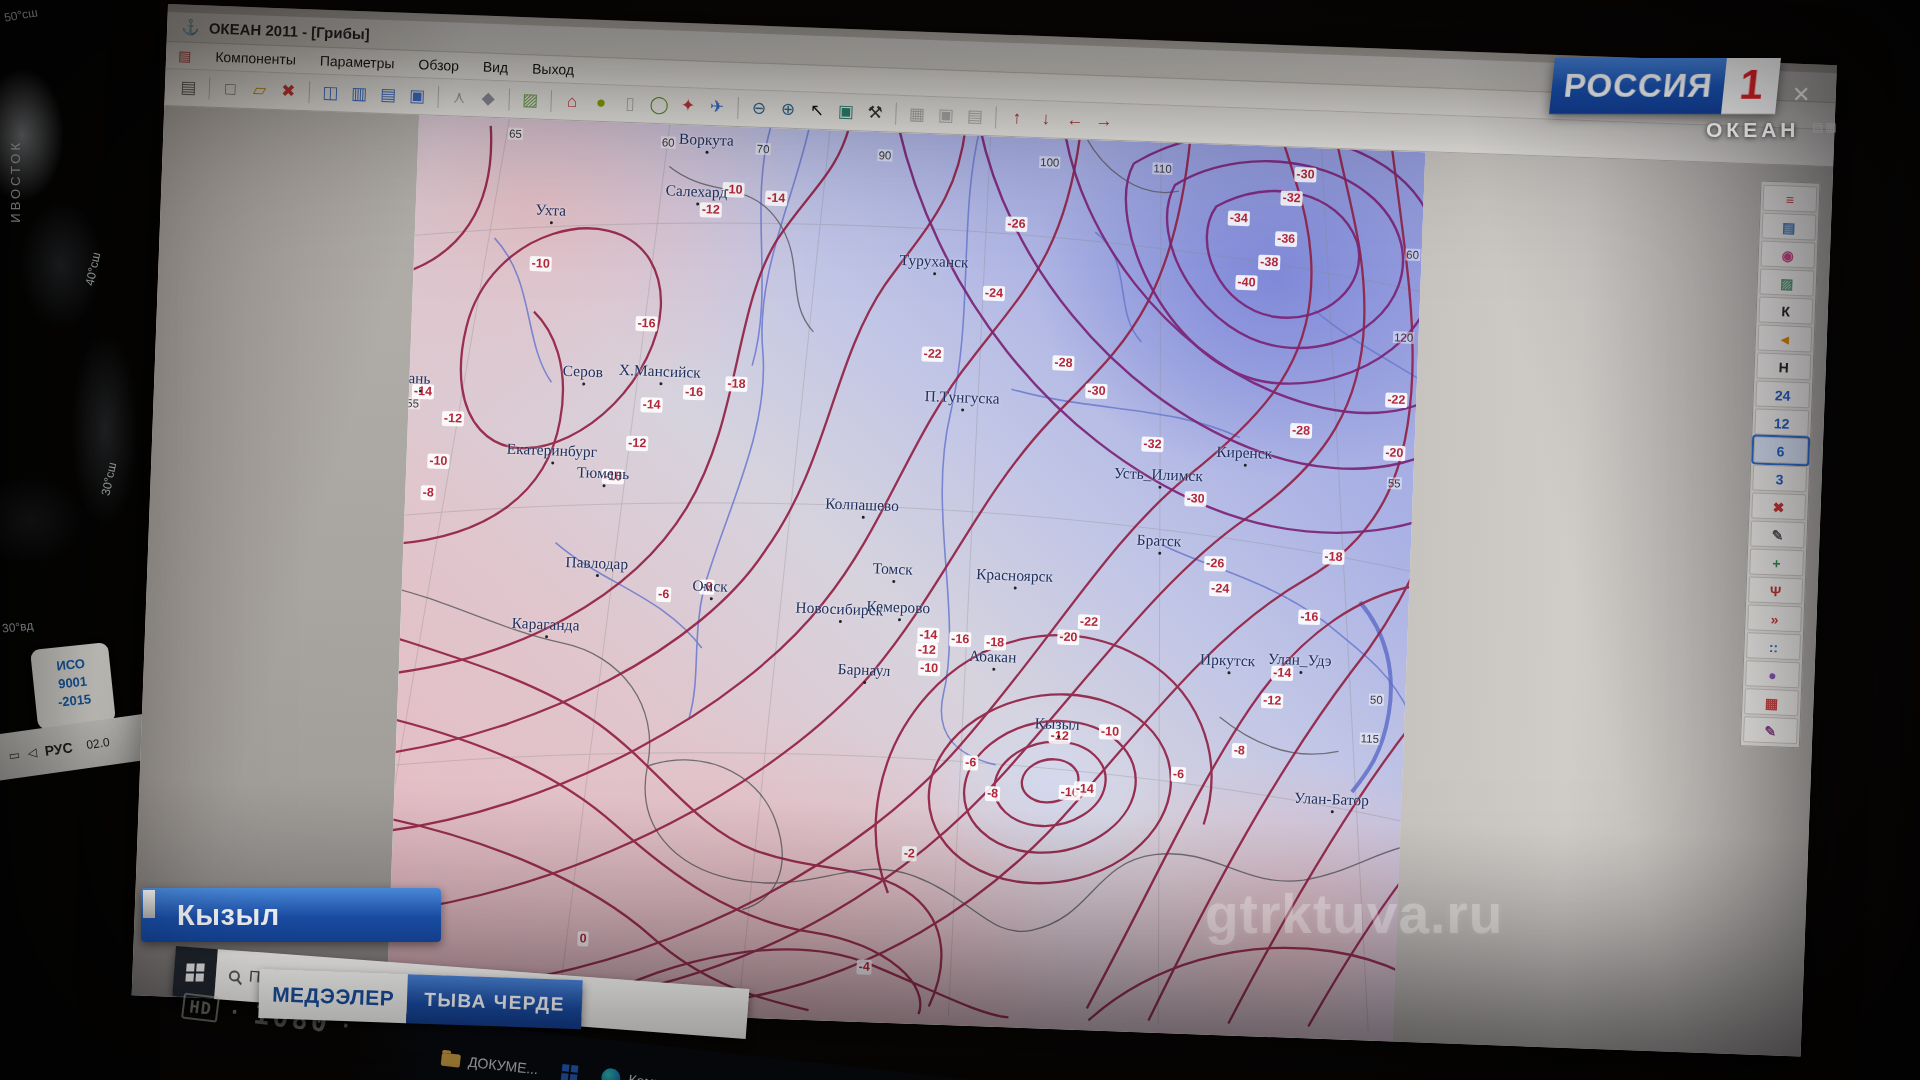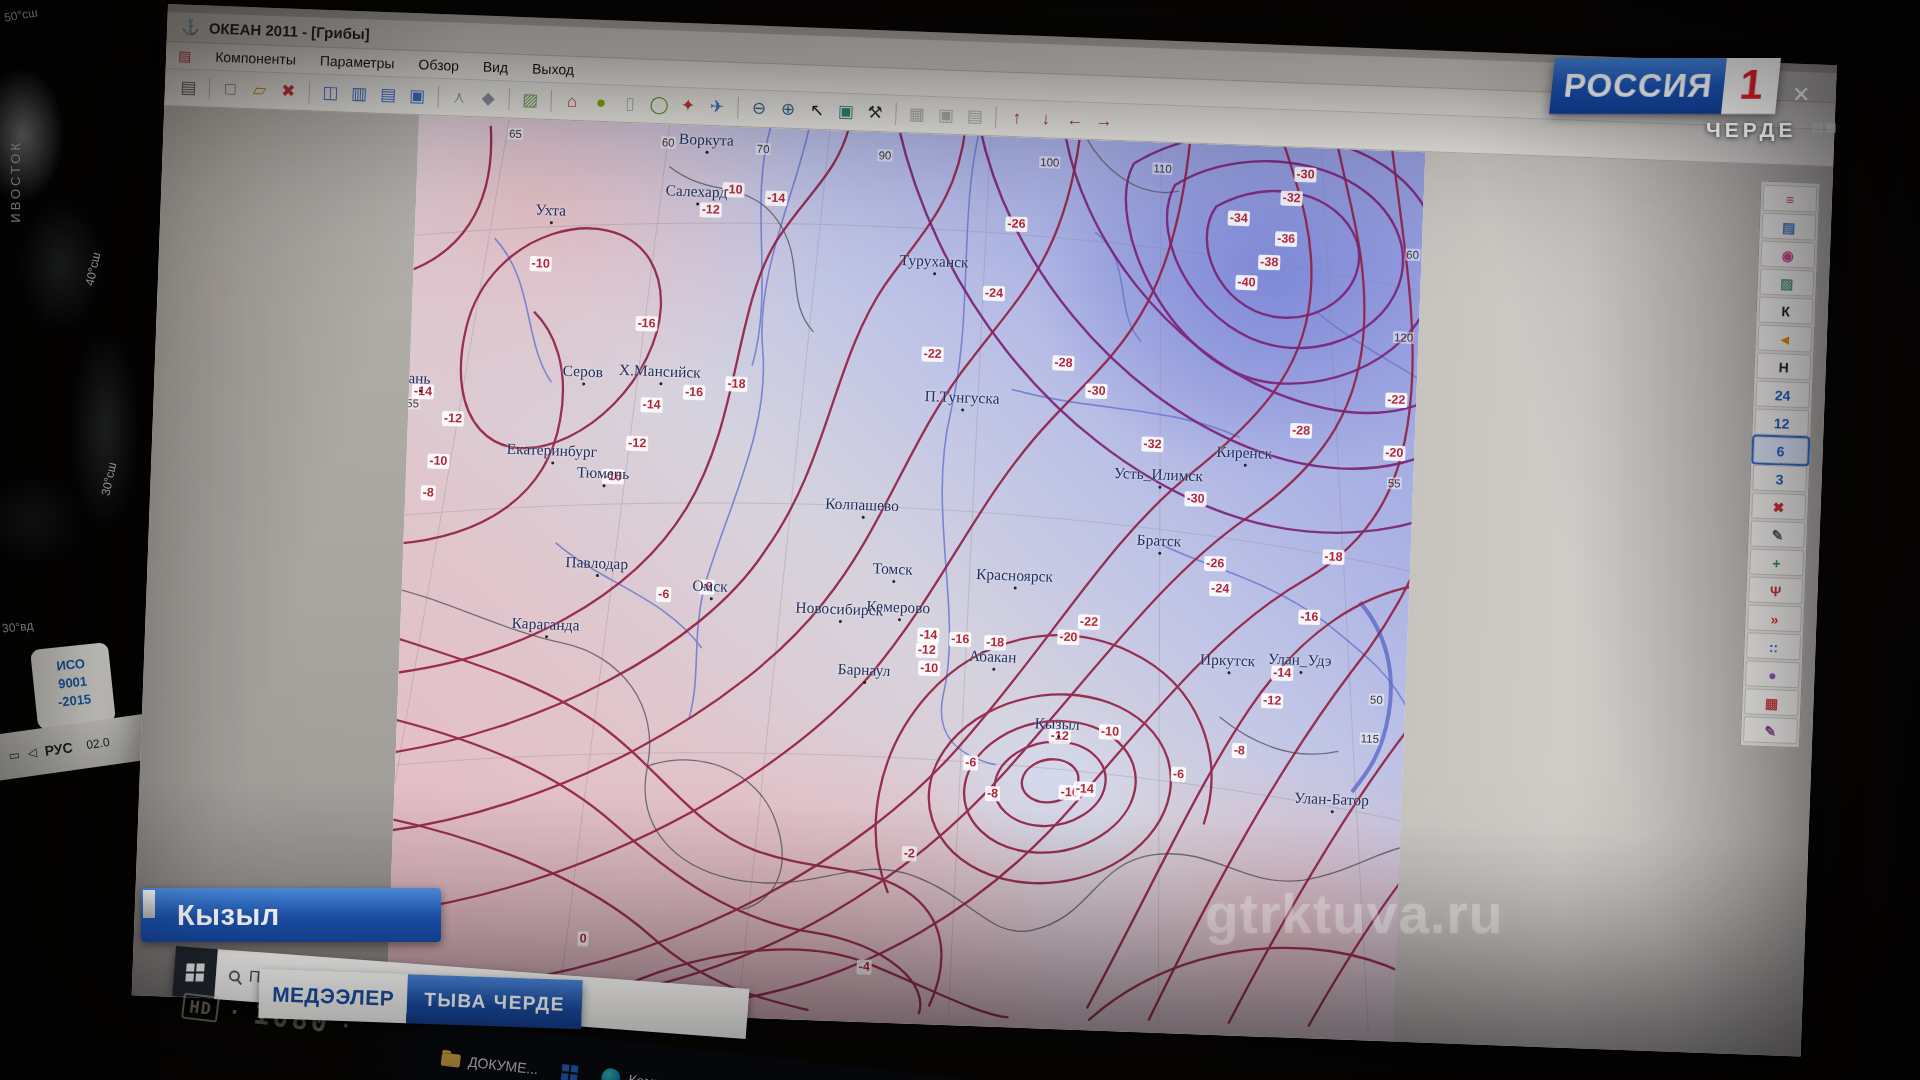--- a/index.html
+++ b/index.html
@@ -470,17 +470,17 @@
 </div>
 <div class="progbar">
   <span class="medeeler">МЕДЭЭЛЕР</span>
   <span class="tyva-cherde">ТЫВА ЧЕРДЕ</span>
 </div>
 <div class="wm">gtrktuva.ru</div>
 <div class="logo">
   <span class="logo-text">РОССИЯ</span>
   <span class="logo-num">1</span>
 </div>
-<div class="region">ЧЕРДЕ</div>
+<div class="region">ОКЕАН</div>
 <div class="close-x">✕</div>
 <div class="mini-icons">▤▦</div>
 
 <div class="vig"></div>
 
 </body></html>

